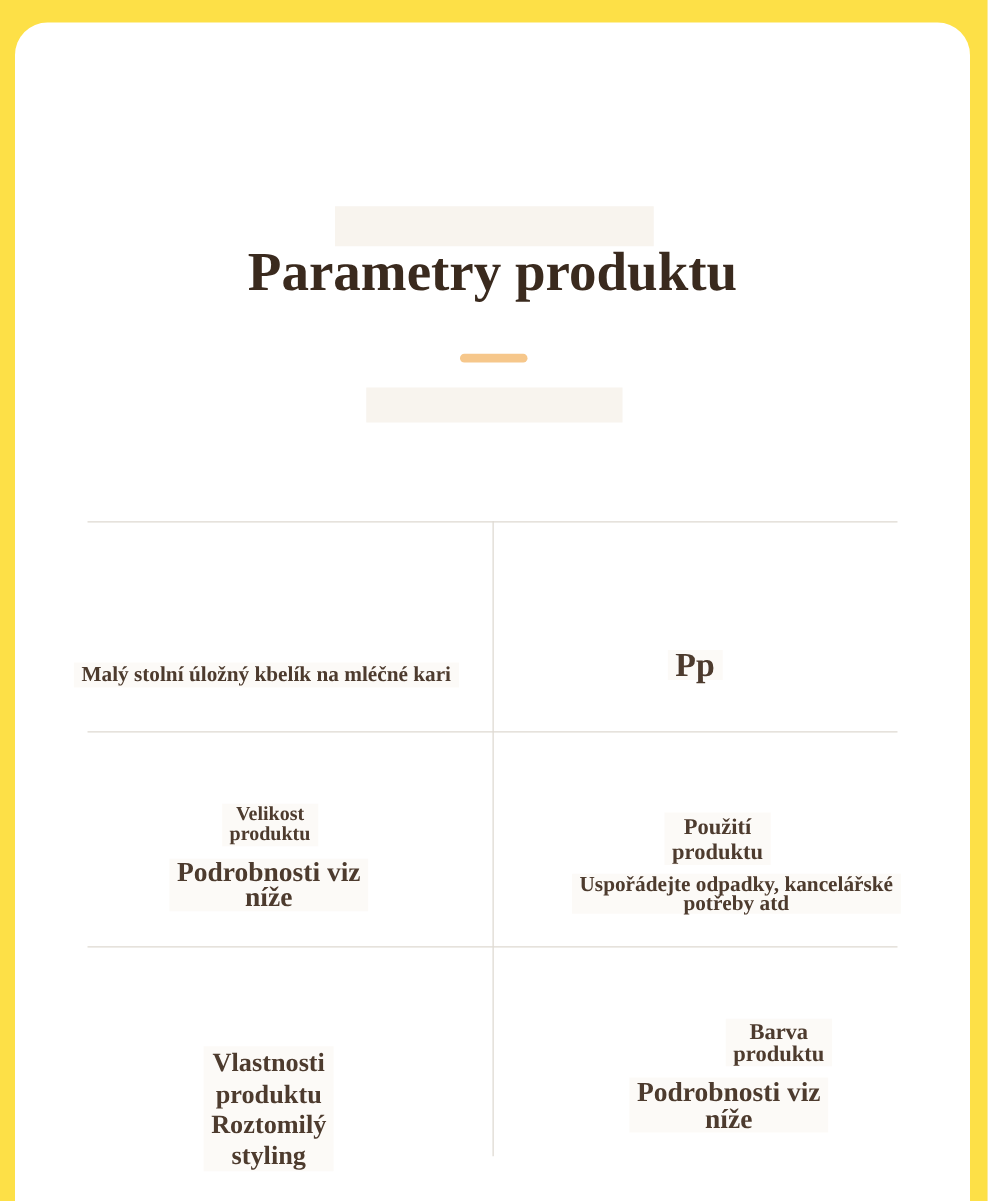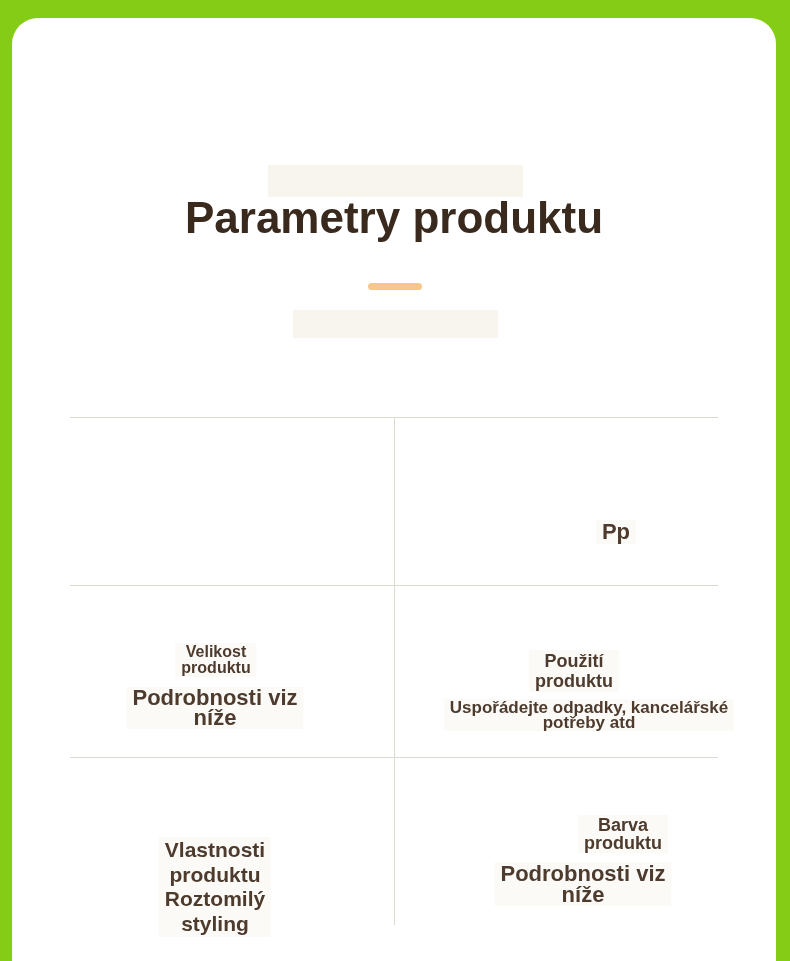--- a/index.html
+++ b/index.html
@@ -4,22 +4,23 @@
 <style>
   html, body { margin: 0; padding: 0; }
   body {
     width: 790px; height: 961px;
     font-family: "Liberation Sans", "DejaVu Sans", sans-serif;
     background: #f3eee7;
   }
   .stage {
     position: relative;
     width: 790px; height: 961px;
-    background: #84cc16;
+    background: #fde047;
     overflow: hidden;
+    font-family: Liberation Serif, serif;
   }
   .card {
     position: absolute;
     left: 12px; top: 18px;
     width: 764px; height: 943px;
     background: #ffffff;
     border-radius: 26px 26px 0 0;
   }
   .hl-box {
     position: absolute;
@@ -53,21 +54,21 @@
     font-weight: bold;
     color: #4d3b2e;
     white-space: pre;
     text-align: center;
     background: rgba(248, 244, 238, 0.45);
     padding: 1px 6px;
   }
   .r1l-h { left: 213px; top: 463px; font-size: 21px; line-height: 22px; }
   .r1l-v { left: 213px; top: 530px; font-size: 17px; line-height: 18px; }
   .r1r-h { left: 585px; top: 470px; font-size: 21px; line-height: 19px; }
-  .r1r-v { left: 616px; top: 520px; font-size: 22px; line-height: 22px; }
+  .r1r-v { left: 556px; top: 520px; font-size: 27px; line-height: 22px; }
   .r2l-h { left: 216px; top: 643px; font-size: 16px; line-height: 16px; }
   .r2l-v { left: 215px; top: 687px; font-size: 22px; line-height: 20px; }
   .r2r-h { left: 574px; top: 650px; font-size: 18px; line-height: 20px; }
   .r2r-v { left: 589px; top: 699px; font-size: 17px; line-height: 15px; }
   .r3l   { left: 215px; top: 805px; font-size: 21px; line-height: 24.5px; margin-top: 32px; }
   .r3r-h { left: 583px; top: 815px; font-size: 18px; line-height: 18px; margin-left: 40px; }
   .r3r-v { left: 583px; top: 862px; font-size: 22px; line-height: 21px; }
 </style>
 </head>
 <body>
@@ -81,20 +82,21 @@
 
   <div class="title">Parametry produktu</div>
 
   <div class="accent-bar"></div>
 
   <div class="tline h-line h1"></div>
   <div class="tline h-line h2"></div>
   <div class="tline h-line h3"></div>
   <div class="tline v-line"></div>
 
+  <div class="cell-text r1l-v">Malý stolní úložný kbelík na mléčné kari</div>
   <div class="cell-text r1r-v">Pp</div>
 
   <div class="cell-text r2l-h">Velikost
 produktu</div>
   <div class="cell-text r2l-v">Podrobnosti viz
 níže</div>
   <div class="cell-text r2r-h">Použití
 produktu</div>
   <div class="cell-text r2r-v">Uspořádejte odpadky, kancelářské
 potřeby atd</div>

